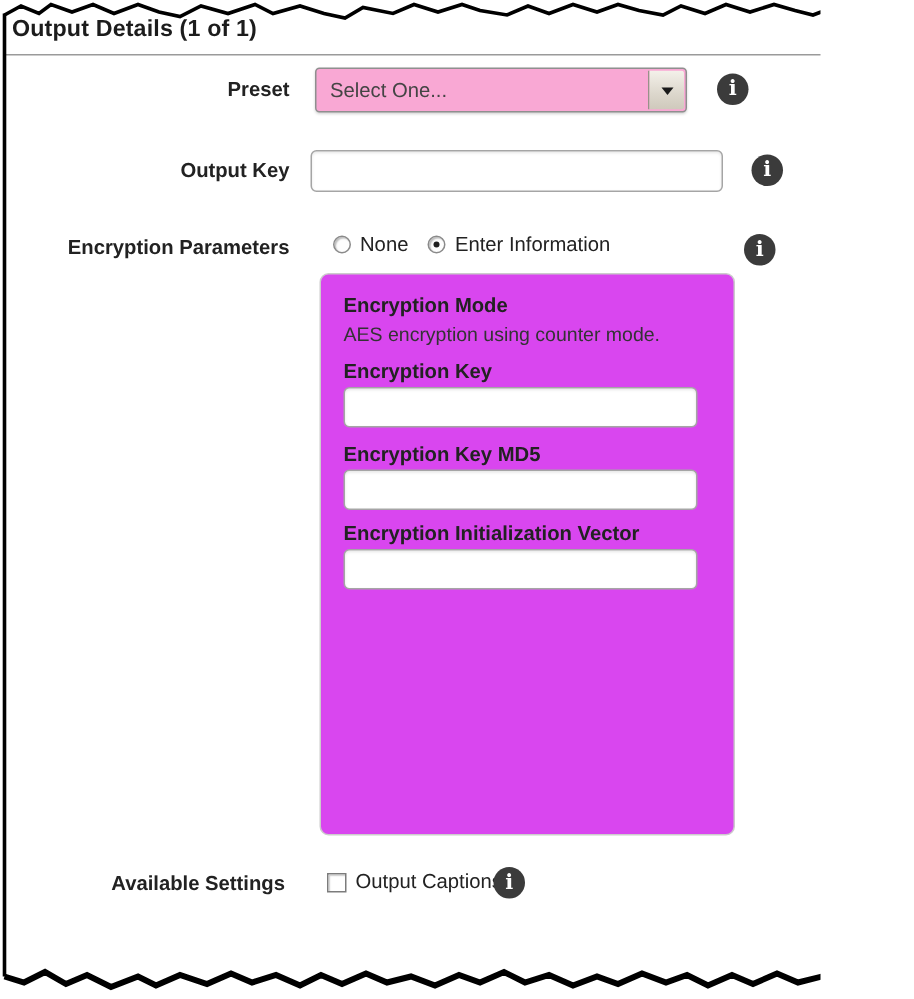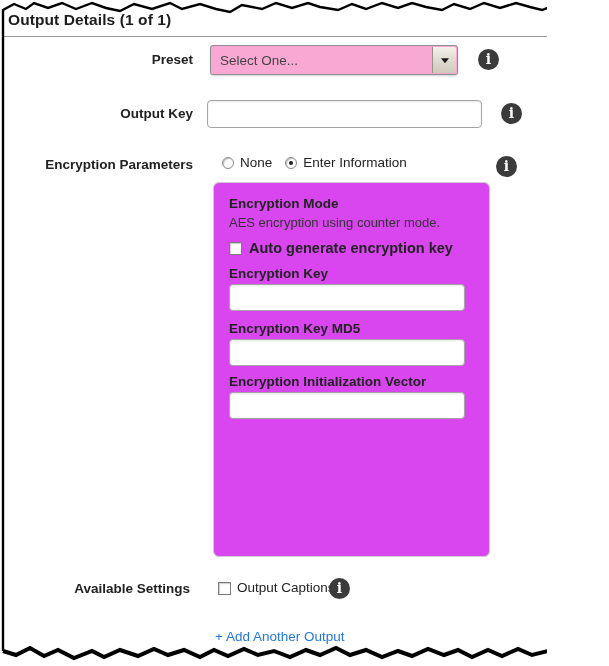--- a/index.html
+++ b/index.html
@@ -183,38 +183,33 @@
       <span class="radio checked"></span>
       <span class="opt-label">Enter Information</span>
     </div>
     <div class="info-icon" style="left:496px; top:156px;"></div>
   </div>
 
   <div id="enc-panel">
     <div class="p-label">Encryption Mode</div>
     <div class="p-help">AES encryption using counter mode.</div>
 
-    <div class="chk-row">
-      <span class="chk"></span>
-      <span class="chk-label">Auto generate encryption key</span>
-    </div>
 
     <div class="p-label mt10">Encryption Key</div>
     <input class="p-input" value="" style="">
 
 
     <div class="p-label mt10">Encryption Key MD5</div>
     <input class="p-input" value="" style="">
 
     <div class="p-label mt8">Encryption Initialization Vector</div>
     <input class="p-input" value="" style="">
   </div>
 
   <div id="avail-row">
     <div class="row-label">Available Settings</div>
     <span class="chk"></span>
     <span class="chk-text">Output Captions</span>
     <div class="info-icon"></div>
   </div>
 
-  <a id="add-output-link">+ Add Another Output</a>
 
 </div>
 
 </body></html>

